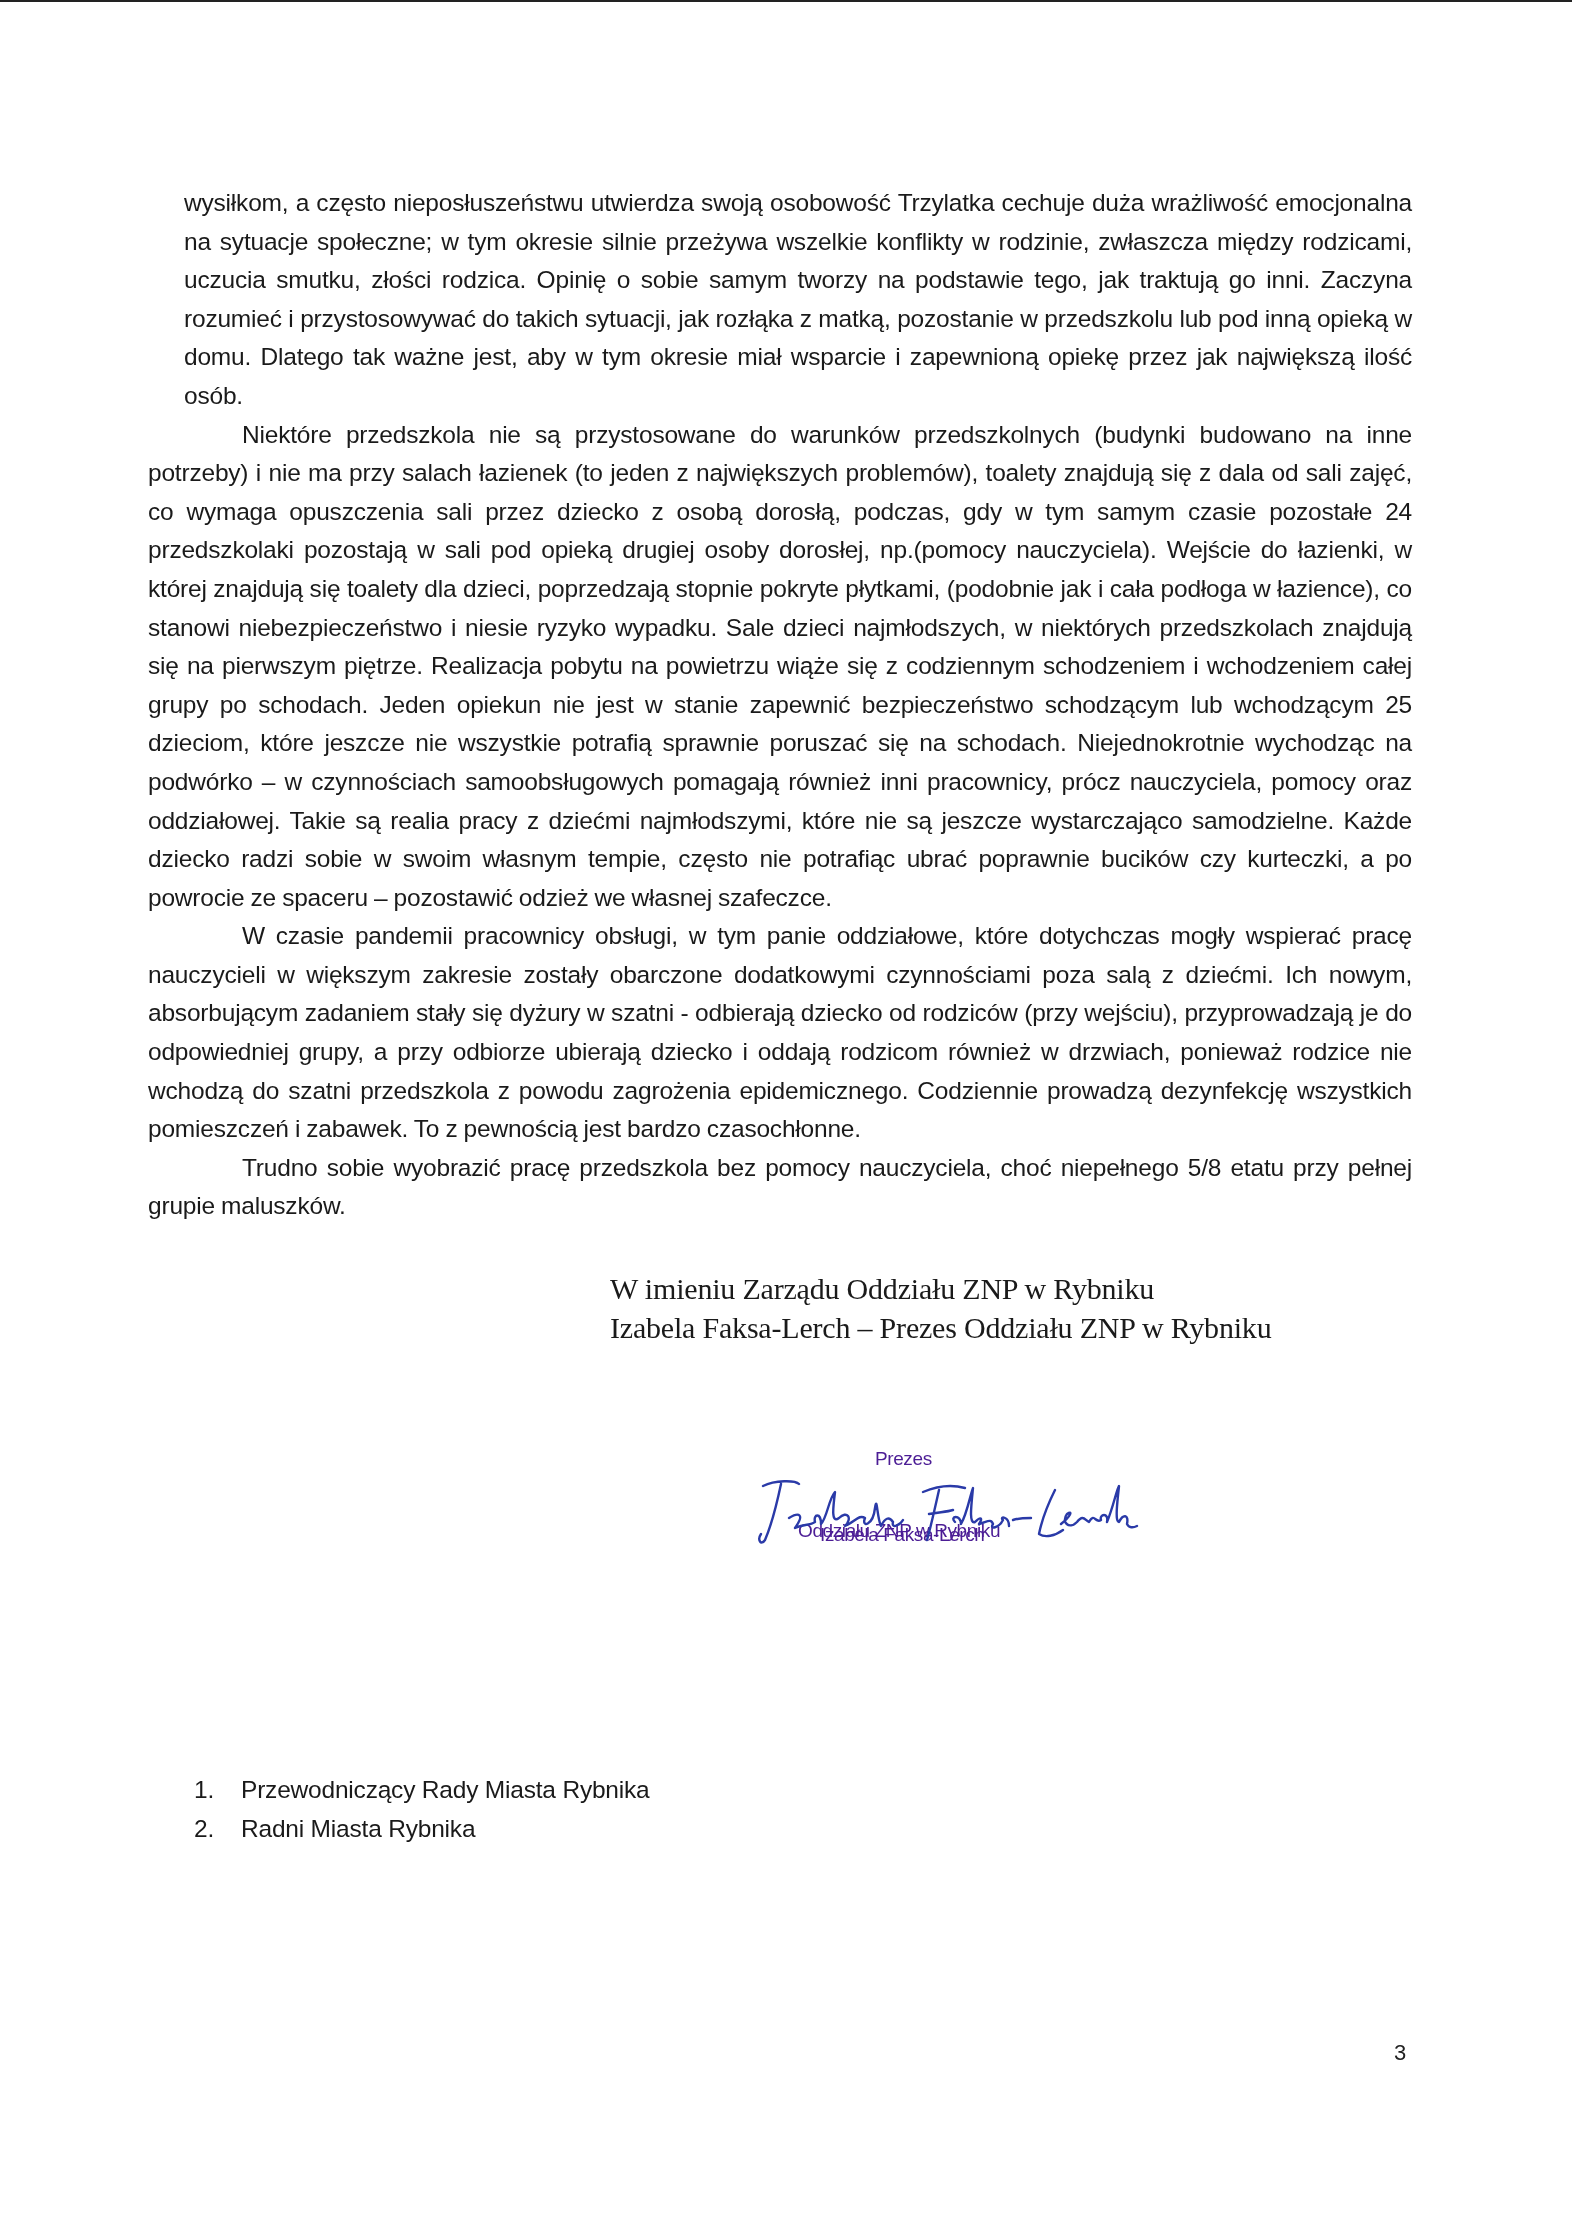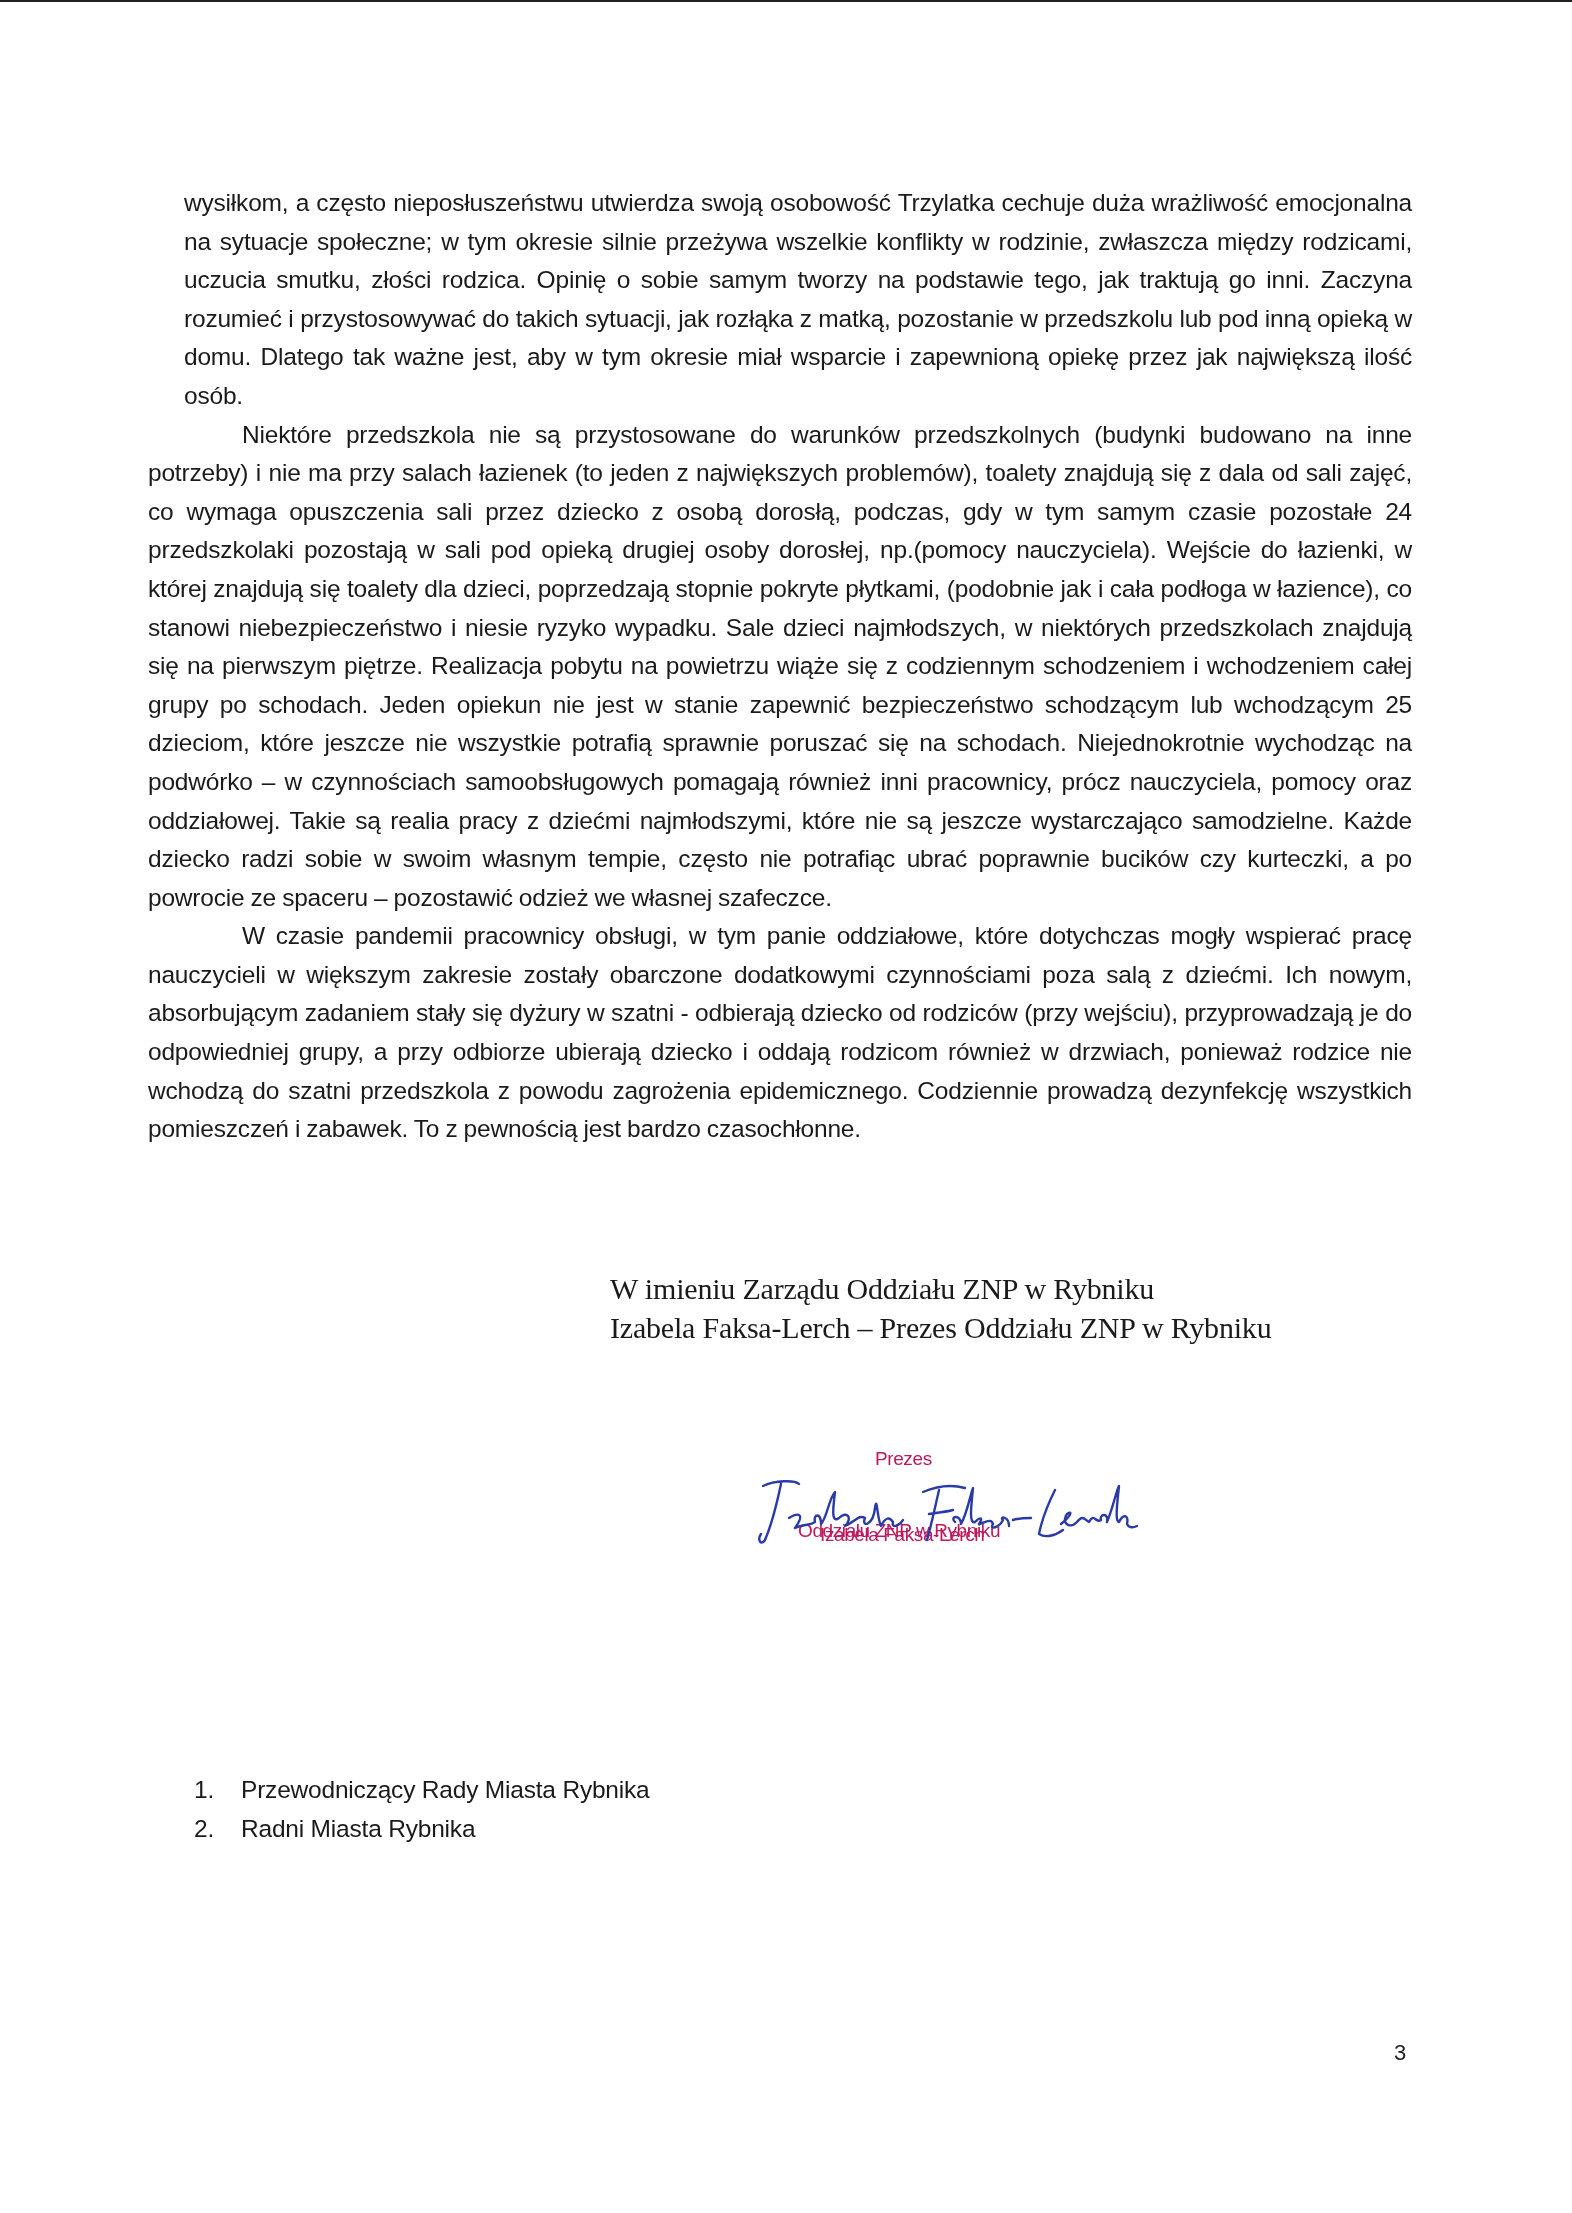--- a/index.html
+++ b/index.html
@@ -56,21 +56,21 @@
     .signature-block div { margin: 0; }
     .stamp {
       position: absolute;
       left: 750px;
       top: 1448px;
       width: 380px;
       height: 120px;
     }
     .stamp-line {
       position: absolute;
-      color: #be185d;
+      color: #4c1d95;
       font-size: 19px;
       white-space: nowrap;
       letter-spacing: -0.4px;
     }
     .stamp-line.l1 { left: 125px; top: 0px; }
     .stamp-line.l2 { left: 48px; top: 26px; margin-top: 46px; }
     .stamp-line.l3 { left: 70px; top: 76px; }
     .signature-svg {
       position: absolute;
       left: 755px;
@@ -112,20 +112,21 @@
 </head>
 <body>
 
 <div class="top-border"></div>
 
 <div class="page">
   <div class="body-text">
     <p class="continuation">wysiłkom, a często nieposłuszeństwu utwierdza swoją osobowość Trzylatka cechuje duża wrażliwość emocjonalna na sytuacje społeczne; w tym okresie silnie przeżywa wszelkie konflikty w rodzinie, zwłaszcza między rodzicami, uczucia smutku, złości rodzica. Opinię o sobie samym tworzy na podstawie tego, jak traktują go inni. Zaczyna rozumieć i przystosowywać do takich sytuacji, jak rozłąka z matką, pozostanie w przedszkolu lub pod inną opieką w domu. Dlatego tak ważne jest, aby w tym okresie miał wsparcie i zapewnioną opiekę przez jak największą ilość osób.</p>
     <p>Niektóre przedszkola nie są przystosowane do warunków przedszkolnych (budynki budowano na inne potrzeby) i nie ma przy salach łazienek (to jeden z największych problemów), toalety znajdują się z dala od sali zajęć, co wymaga opuszczenia sali przez dziecko z osobą dorosłą, podczas, gdy w tym samym czasie pozostałe 24 przedszkolaki pozostają w sali pod opieką drugiej osoby dorosłej, np.(pomocy nauczyciela). Wejście do łazienki, w której znajdują się toalety dla dzieci, poprzedzają stopnie pokryte płytkami, (podobnie jak i cała podłoga w łazience), co stanowi niebezpieczeństwo i niesie ryzyko wypadku. Sale dzieci najmłodszych, w niektórych przedszkolach znajdują się na pierwszym piętrze. Realizacja pobytu na powietrzu wiąże się z codziennym schodzeniem i wchodzeniem całej grupy po schodach. Jeden opiekun nie jest w stanie zapewnić bezpieczeństwo schodzącym lub wchodzącym 25 dzieciom, które jeszcze nie wszystkie potrafią sprawnie poruszać się na schodach.  Niejednokrotnie wychodząc na podwórko – w czynnościach samoobsługowych pomagają również inni pracownicy, prócz nauczyciela, pomocy oraz oddziałowej. Takie są realia pracy z dziećmi najmłodszymi, które nie są jeszcze wystarczająco samodzielne. Każde dziecko radzi sobie w swoim własnym tempie, często nie potrafiąc ubrać poprawnie bucików czy kurteczki, a po powrocie ze spaceru – pozostawić odzież we własnej szafeczce.</p>
     <p>W czasie pandemii pracownicy obsługi, w tym panie oddziałowe, które dotychczas mogły wspierać pracę nauczycieli w większym zakresie zostały obarczone  dodatkowymi czynnościami poza salą z dziećmi.  Ich nowym, absorbującym zadaniem stały się dyżury w szatni - odbierają dziecko od rodziców (przy wejściu), przyprowadzają je do odpowiedniej grupy, a przy odbiorze ubierają dziecko i oddają rodzicom również w drzwiach, ponieważ rodzice nie wchodzą do szatni przedszkola z powodu zagrożenia epidemicznego. Codziennie prowadzą dezynfekcję wszystkich pomieszczeń i zabawek. To z pewnością jest bardzo czasochłonne.</p>
+    <p>Trudno sobie wyobrazić pracę przedszkola bez pomocy nauczyciela, choć niepełnego 5/8 etatu przy pełnej grupie maluszków.</p>
   </div>
 </div>
 
 <div class="signature-block">
   <div>W imieniu Zarządu Oddziału ZNP w Rybniku</div>
   <div>Izabela Faksa-Lerch – Prezes Oddziału ZNP w Rybniku</div>
 </div>
 
 <div class="stamp">
   <div class="stamp-line l1">Prezes</div>

